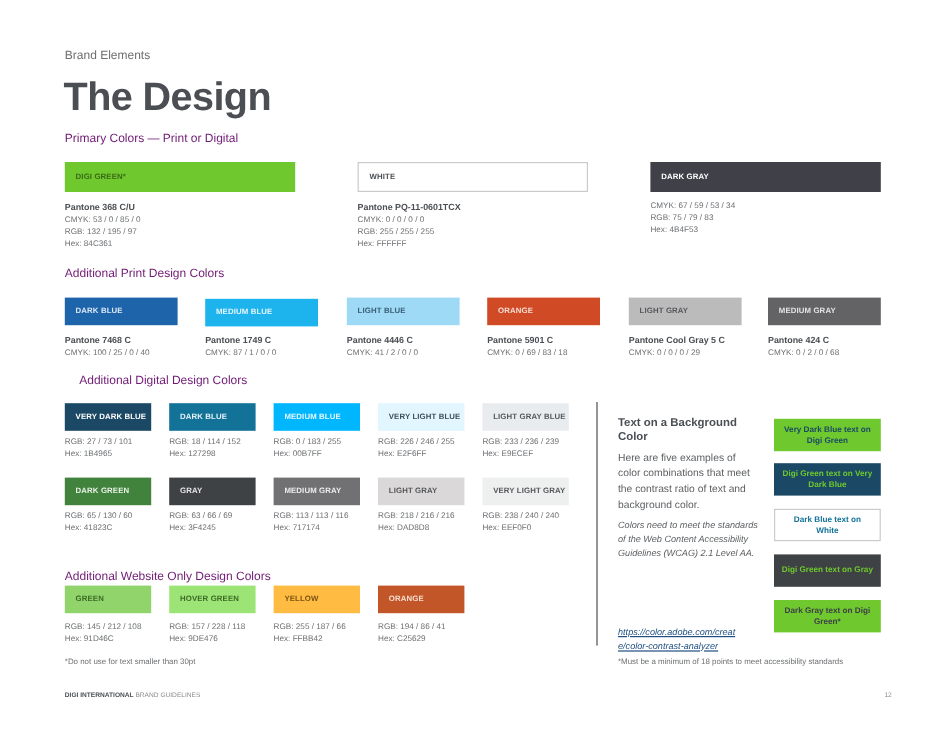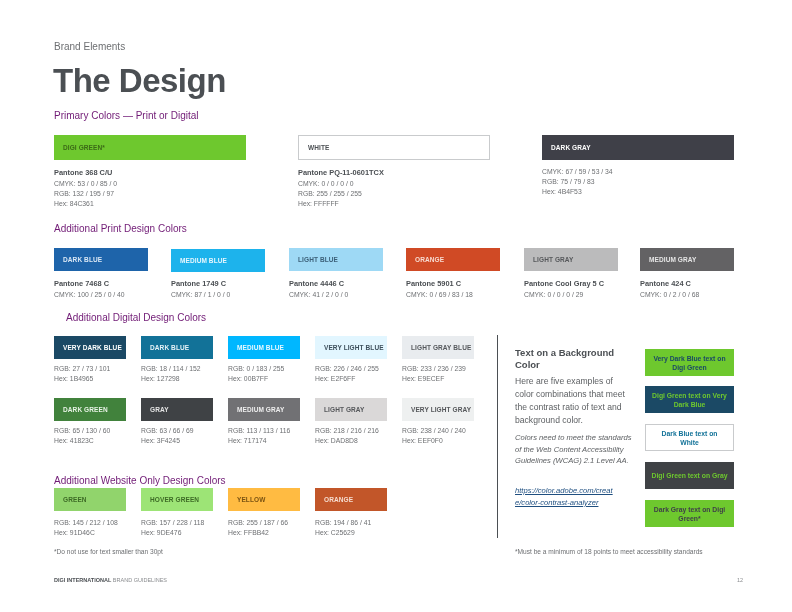--- a/index.html
+++ b/index.html
@@ -172,21 +172,21 @@
       <div>RGB: 194 / 86 / 41</div>
       <div>Hex: C25629</div>
     </div>
   </div>
 <div class="abs footnote" style="left:54px; top:548px;">*Do not use for text smaller than 30pt</div>
 
 <div class="divider"></div>
 <div class="abs side-title">Text on a Background Color</div>
 <div class="abs side-body">Here are five examples of color combinations that meet the contrast ratio of text and background color.</div>
 <div class="abs side-note">Colors need to meet the standards of the Web Content Accessibility Guidelines (WCAG) 2.1 Level AA.</div>
-<a class="abs side-link" style="word-break: break-all;">https://color.adobe.com/create/color-contrast-analyzer</a>
+<a class="abs side-link" style="word-break: break-all; margin-top: 36px;">https://color.adobe.com/create/color-contrast-analyzer</a>
 <div id="combo-wrap">
     <div class="combo" style="top:349px; background:#6EC82E; color:#1B4965; border:none; padding:0 6px;">Very Dark Blue text on Digi Green</div>
     <div class="combo" style="top:386px; background:#1B4965; color:#6EC82E; border:none; padding:0 6px;">Digi Green text on Very Dark Blue</div>
     <div class="combo" style="top:424px; background:#FFFFFF; color:#127298; border:1px solid #c9cbcd; padding:0 6px;">Dark Blue text on White</div>
     <div class="combo" style="top:462px; background:#3F4245; color:#6EC82E; border:none; padding:0 6px;">Digi Green text on Gray</div>
     <div class="combo" style="top:500px; background:#6EC82E; color:#3F4048; border:none; padding:0 6px;">Dark Gray text on Digi Green*</div>
   </div>
 <div class="abs footnote" style="left:515px; top:548px;">*Must be a minimum of 18 points to meet accessibility standards</div>
 
 <div class="abs footer-left"><b>DIGI INTERNATIONAL</b><span class="light"> BRAND GUIDELINES</span></div>

